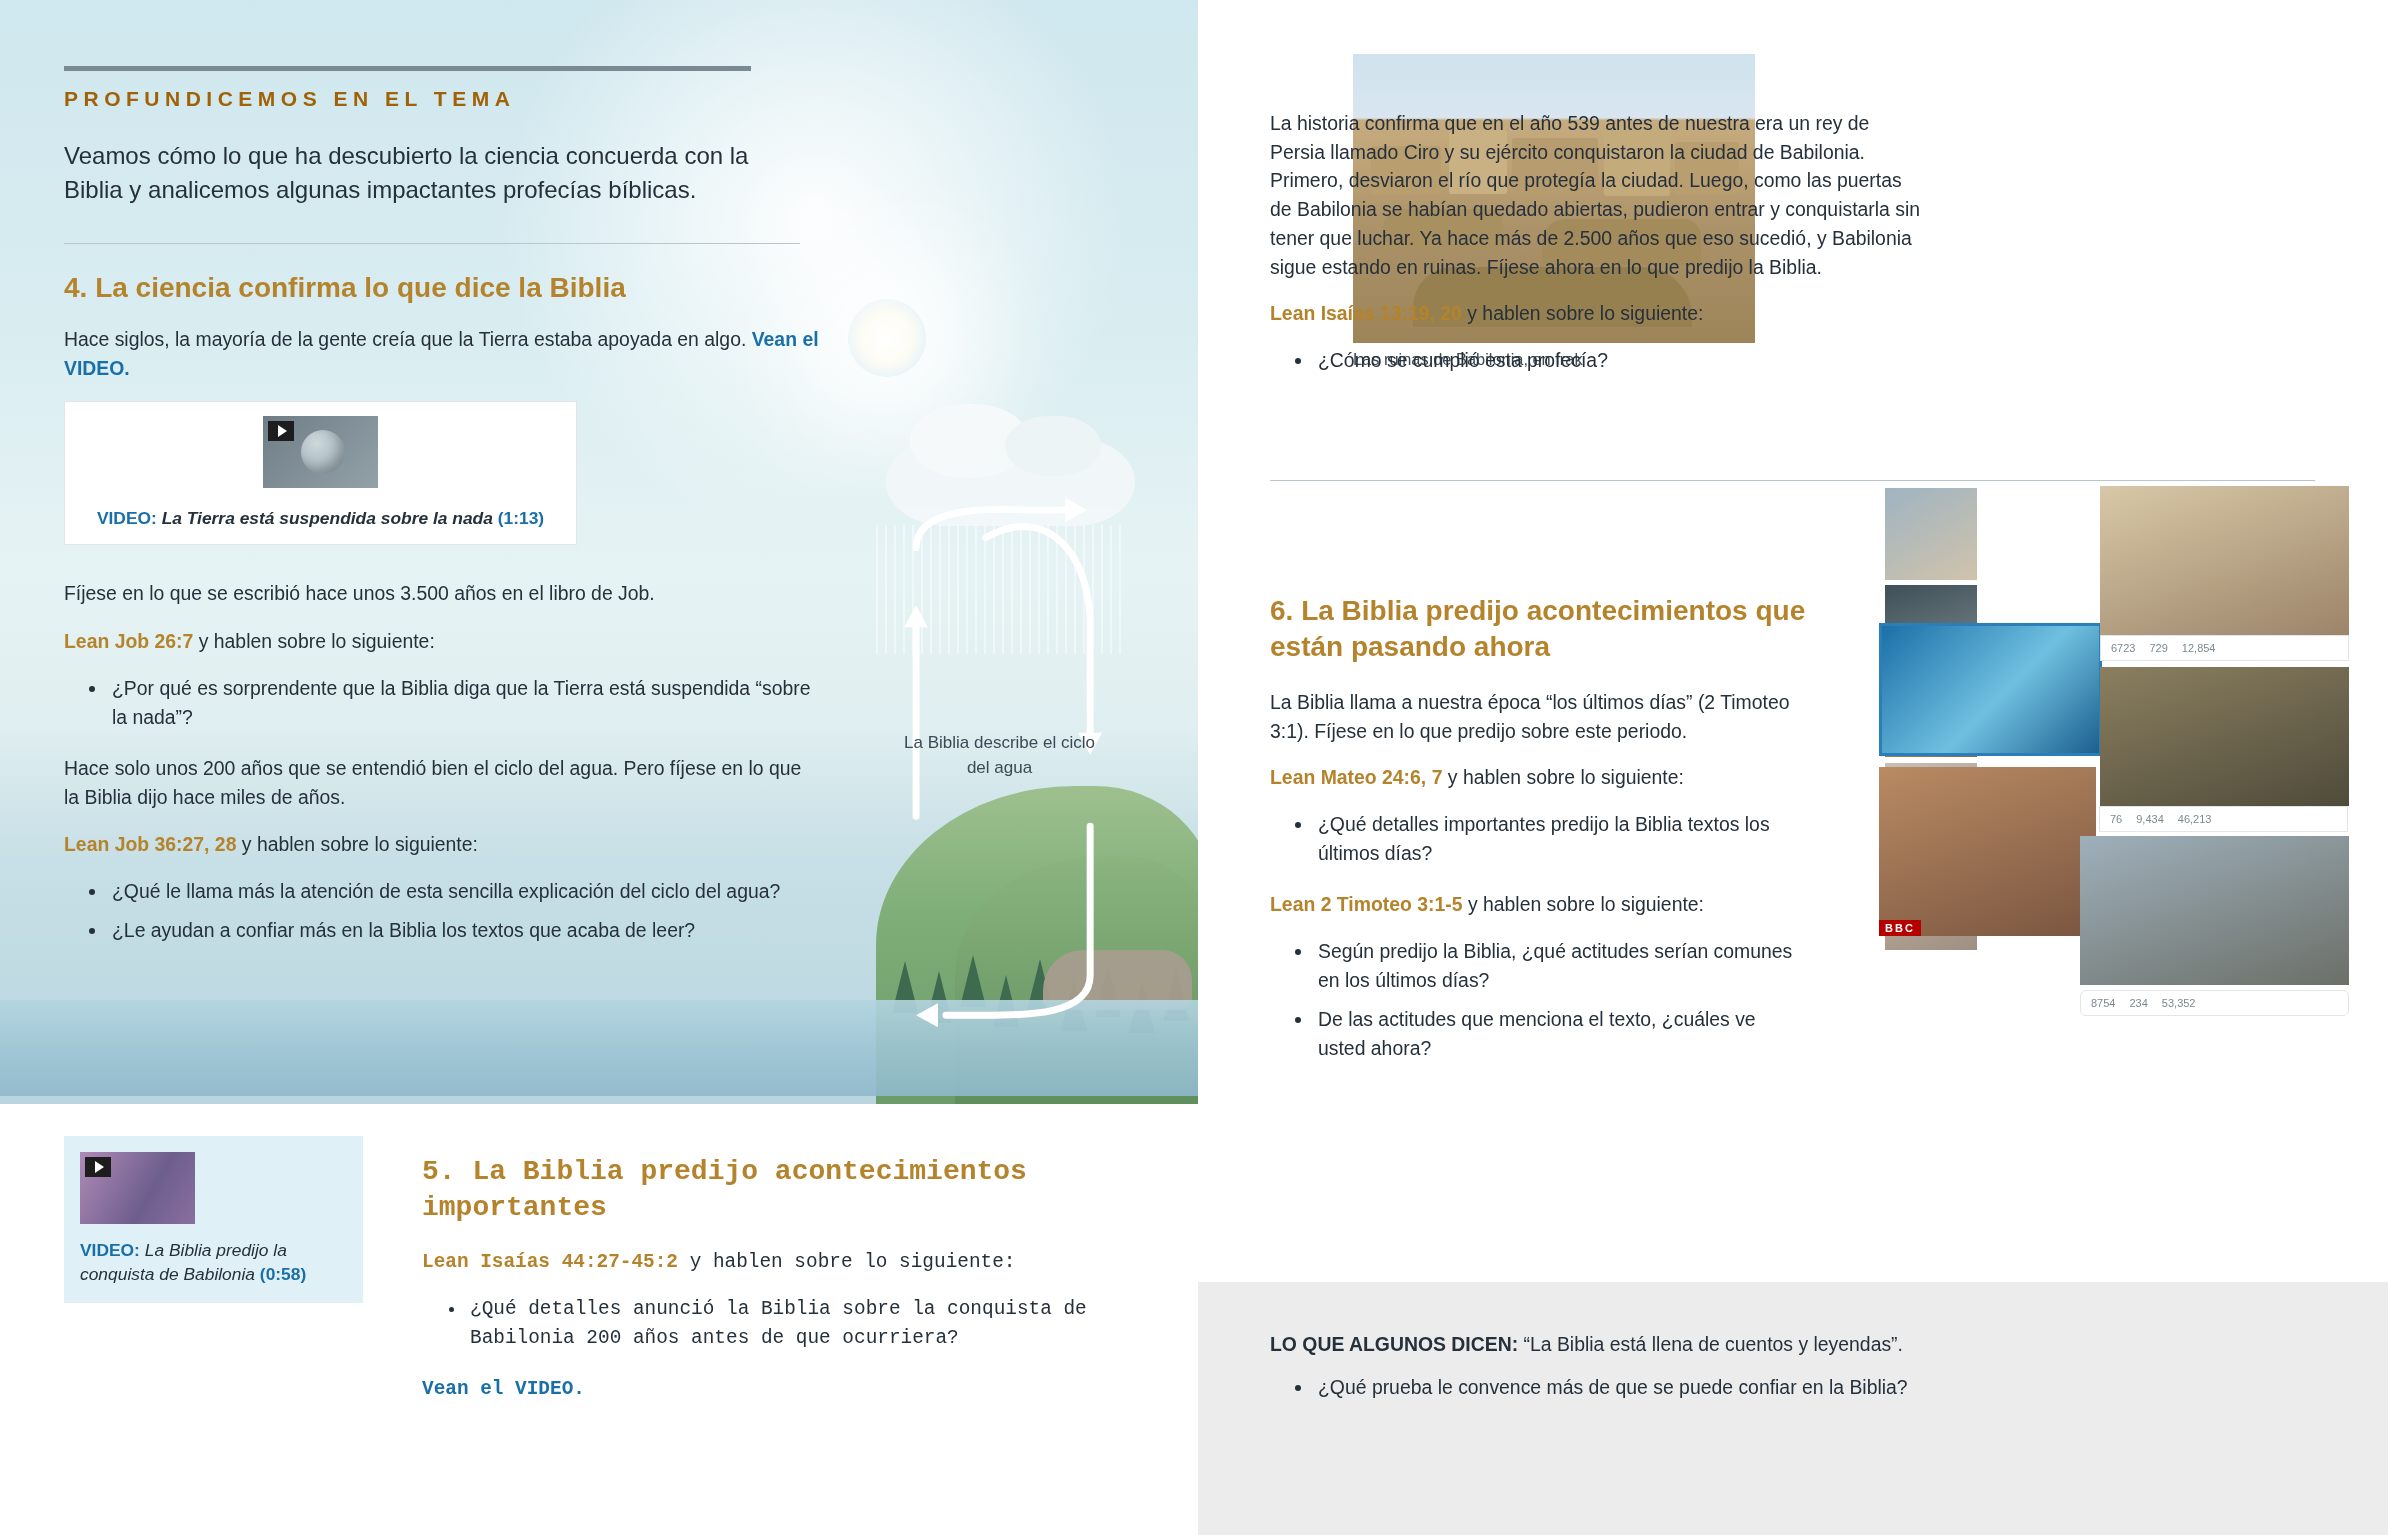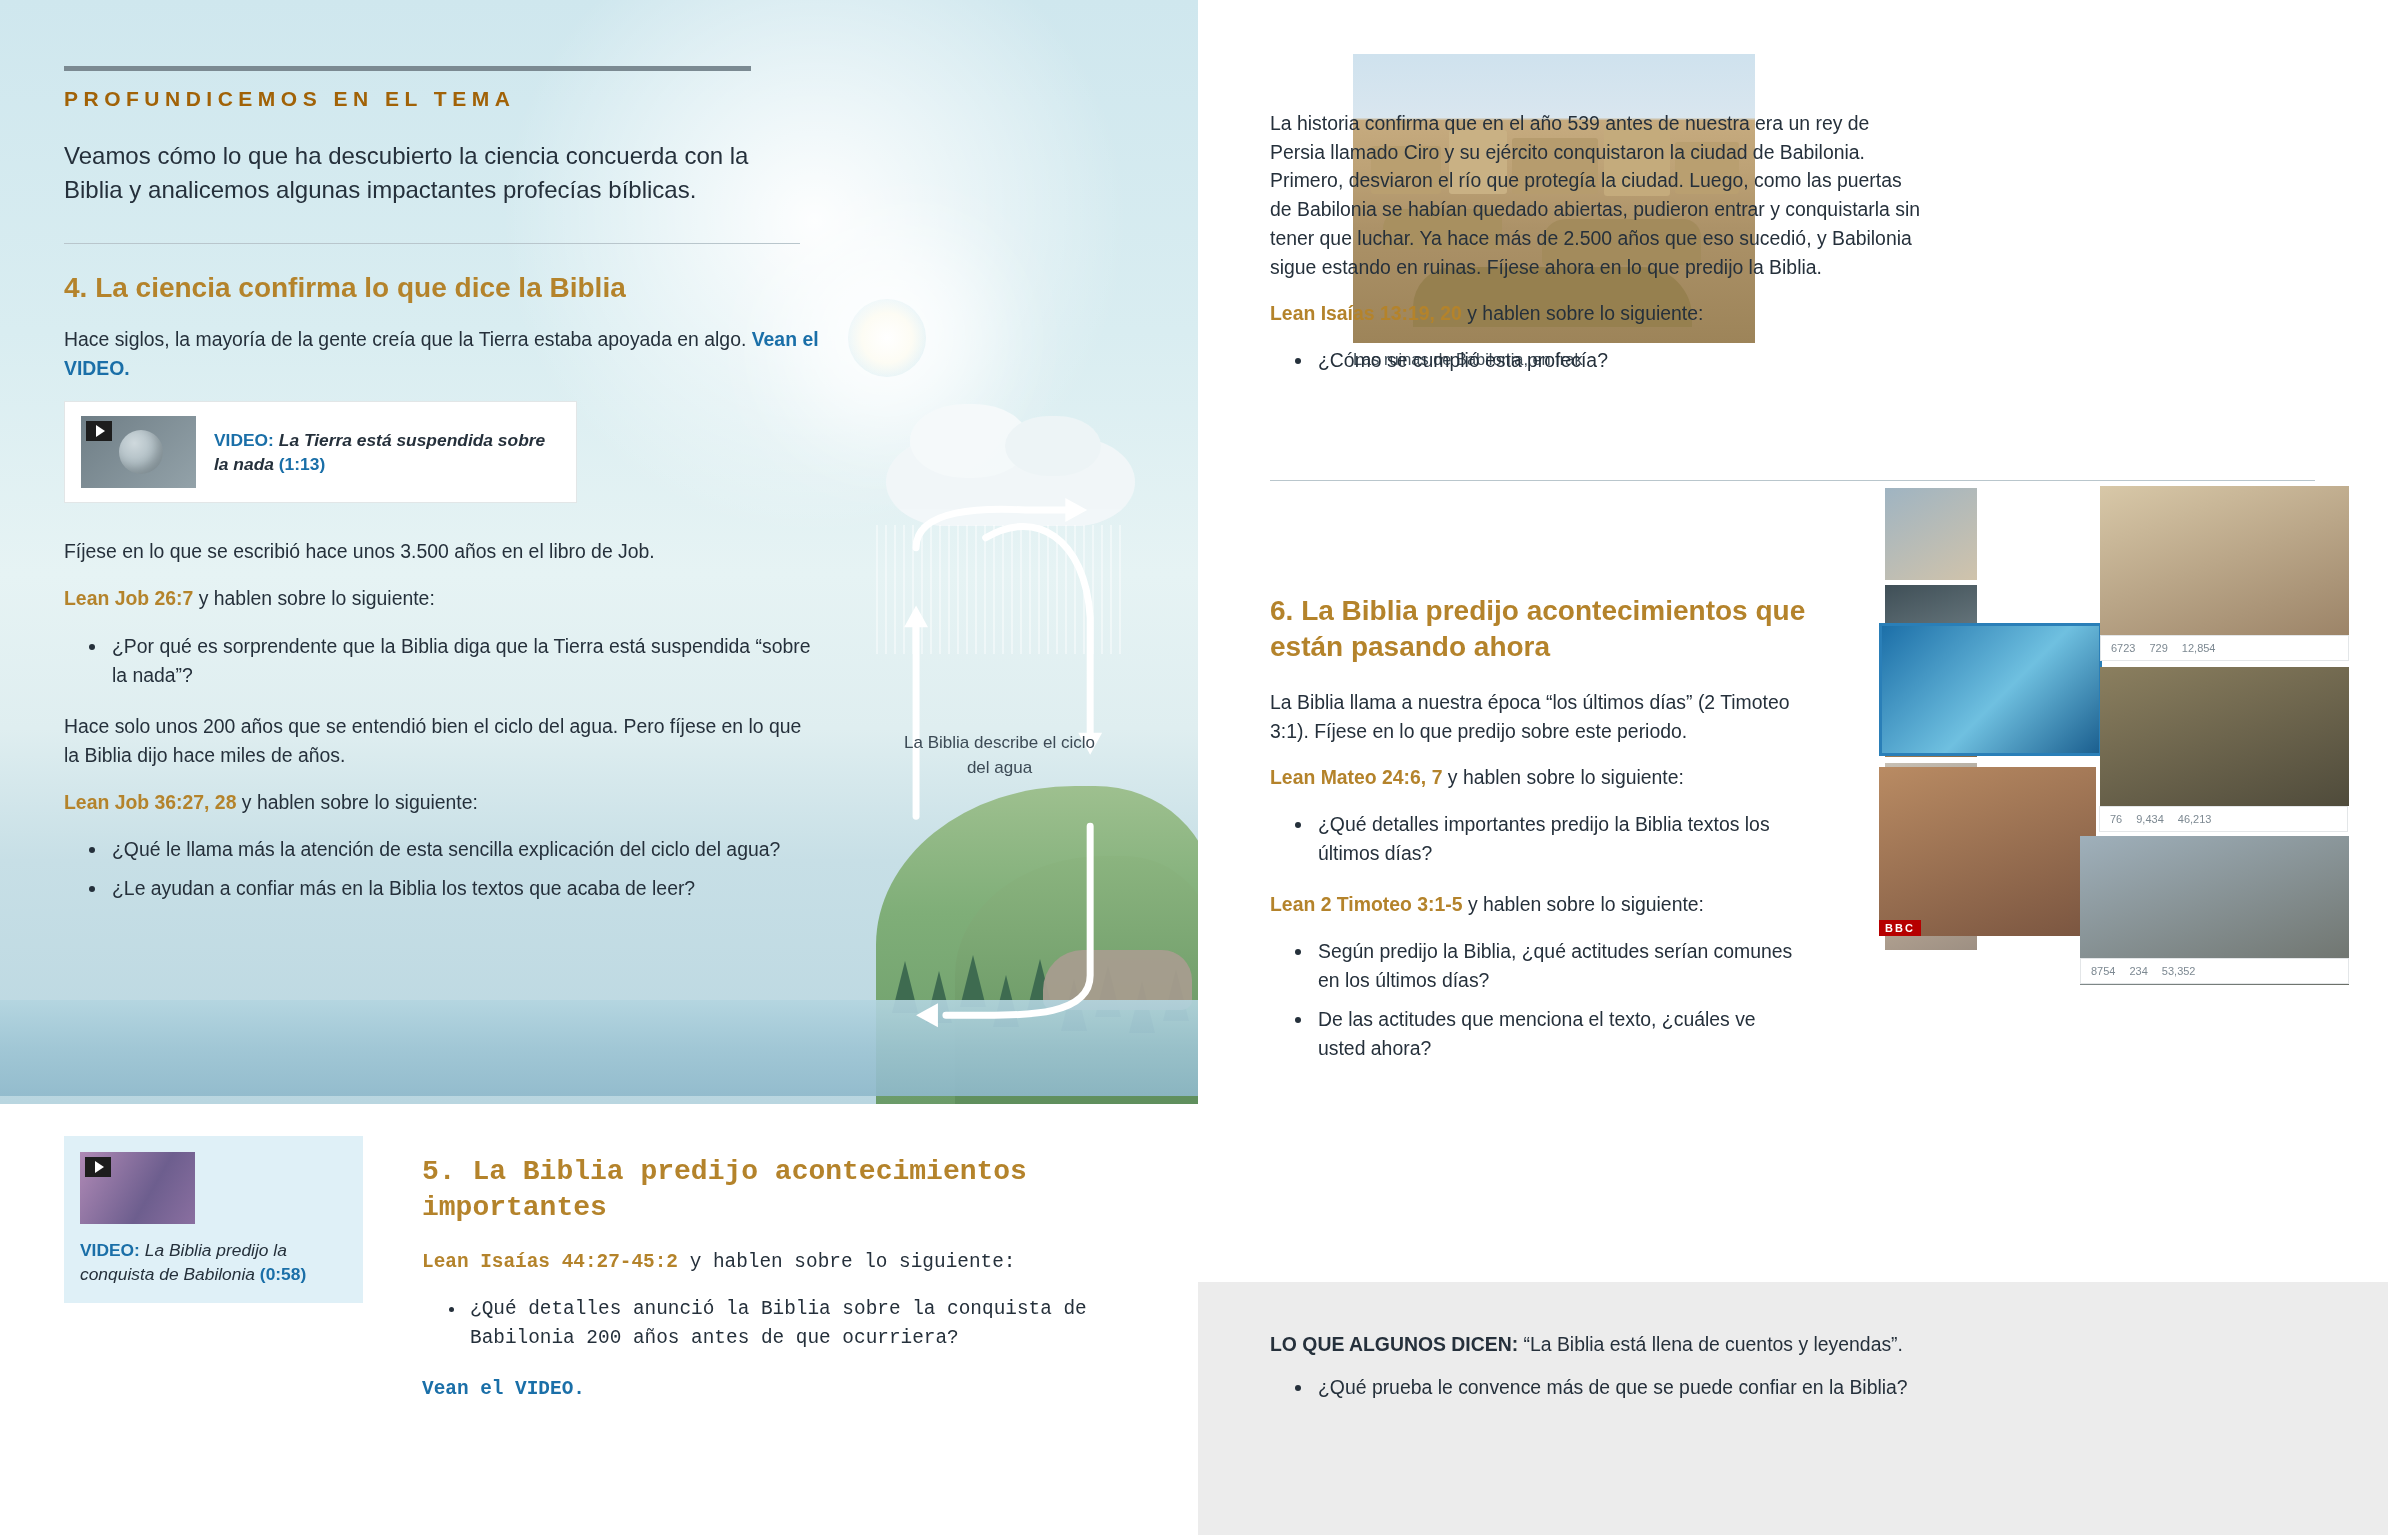--- a/index.html
+++ b/index.html
@@ -91,20 +91,21 @@
   .ref{color:#b4832b;font-weight:bold;}
   .lnk{color:#1a6fa8;font-weight:bold;}
   ul.bul{margin:6px 0 22px 0;padding-left:44px;}
   ul.bul li{font-size:19.4px;line-height:1.5;margin-bottom:10px;padding-left:4px;}
 
   .video-box{
     display:flex;align-items:center;gap:18px;
     background:#ffffff;border:1px solid #e2e6e7;
     width:513px;padding:14px 16px;margin:6px 0 34px 0;
     box-sizing:border-box;
+    flex-direction:column;
   }
   .video-thumb{
     width:115px;height:72px;background:linear-gradient(135deg,#6f7e86,#93a2a9);
     position:relative;flex:none;
   }
   .video-thumb .globe{
     position:absolute;left:38px;top:14px;width:44px;height:44px;border-radius:50%;
     background:radial-gradient(circle at 35% 30%,#cfd9dd,#8ea0a8);
     box-shadow:inset -6px -6px 10px rgba(0,0,0,.18);
   }
@@ -341,21 +342,21 @@
       </div>
 
       <div class="ctile" style="left:215px;top:189px;width:249px;height:139px;background:linear-gradient(160deg,#8b7f5f,#4f4b3b);"></div>
       <div class="postbar" style="left:214px;top:328px;width:249px;height:26px;">
         <span>76</span>
         <span>9,434</span>
         <span>46,213</span>
       </div>
 
       <div class="ctile" style="left:195px;top:358px;width:269px;height:149px;background:linear-gradient(160deg,#9fb0bb,#6b6f68);"></div>
-      <div class="postbar" style="left:195px;top:480px;width:269px;height:26px;">
+      <div class="postbar" style="left:195px;top:512px;width:269px;height:26px;border-radius:6px;">
         <span>8754</span>
         <span>234</span>
         <span>53,352</span>
       </div>
     </div>
 
     <div class="quote-band">
       <div class="quote-inner">
         <p class="quote-lead">
           <b>LO QUE ALGUNOS DICEN:</b><span> “La Biblia está llena de cuentos y leyendas”.</span>

